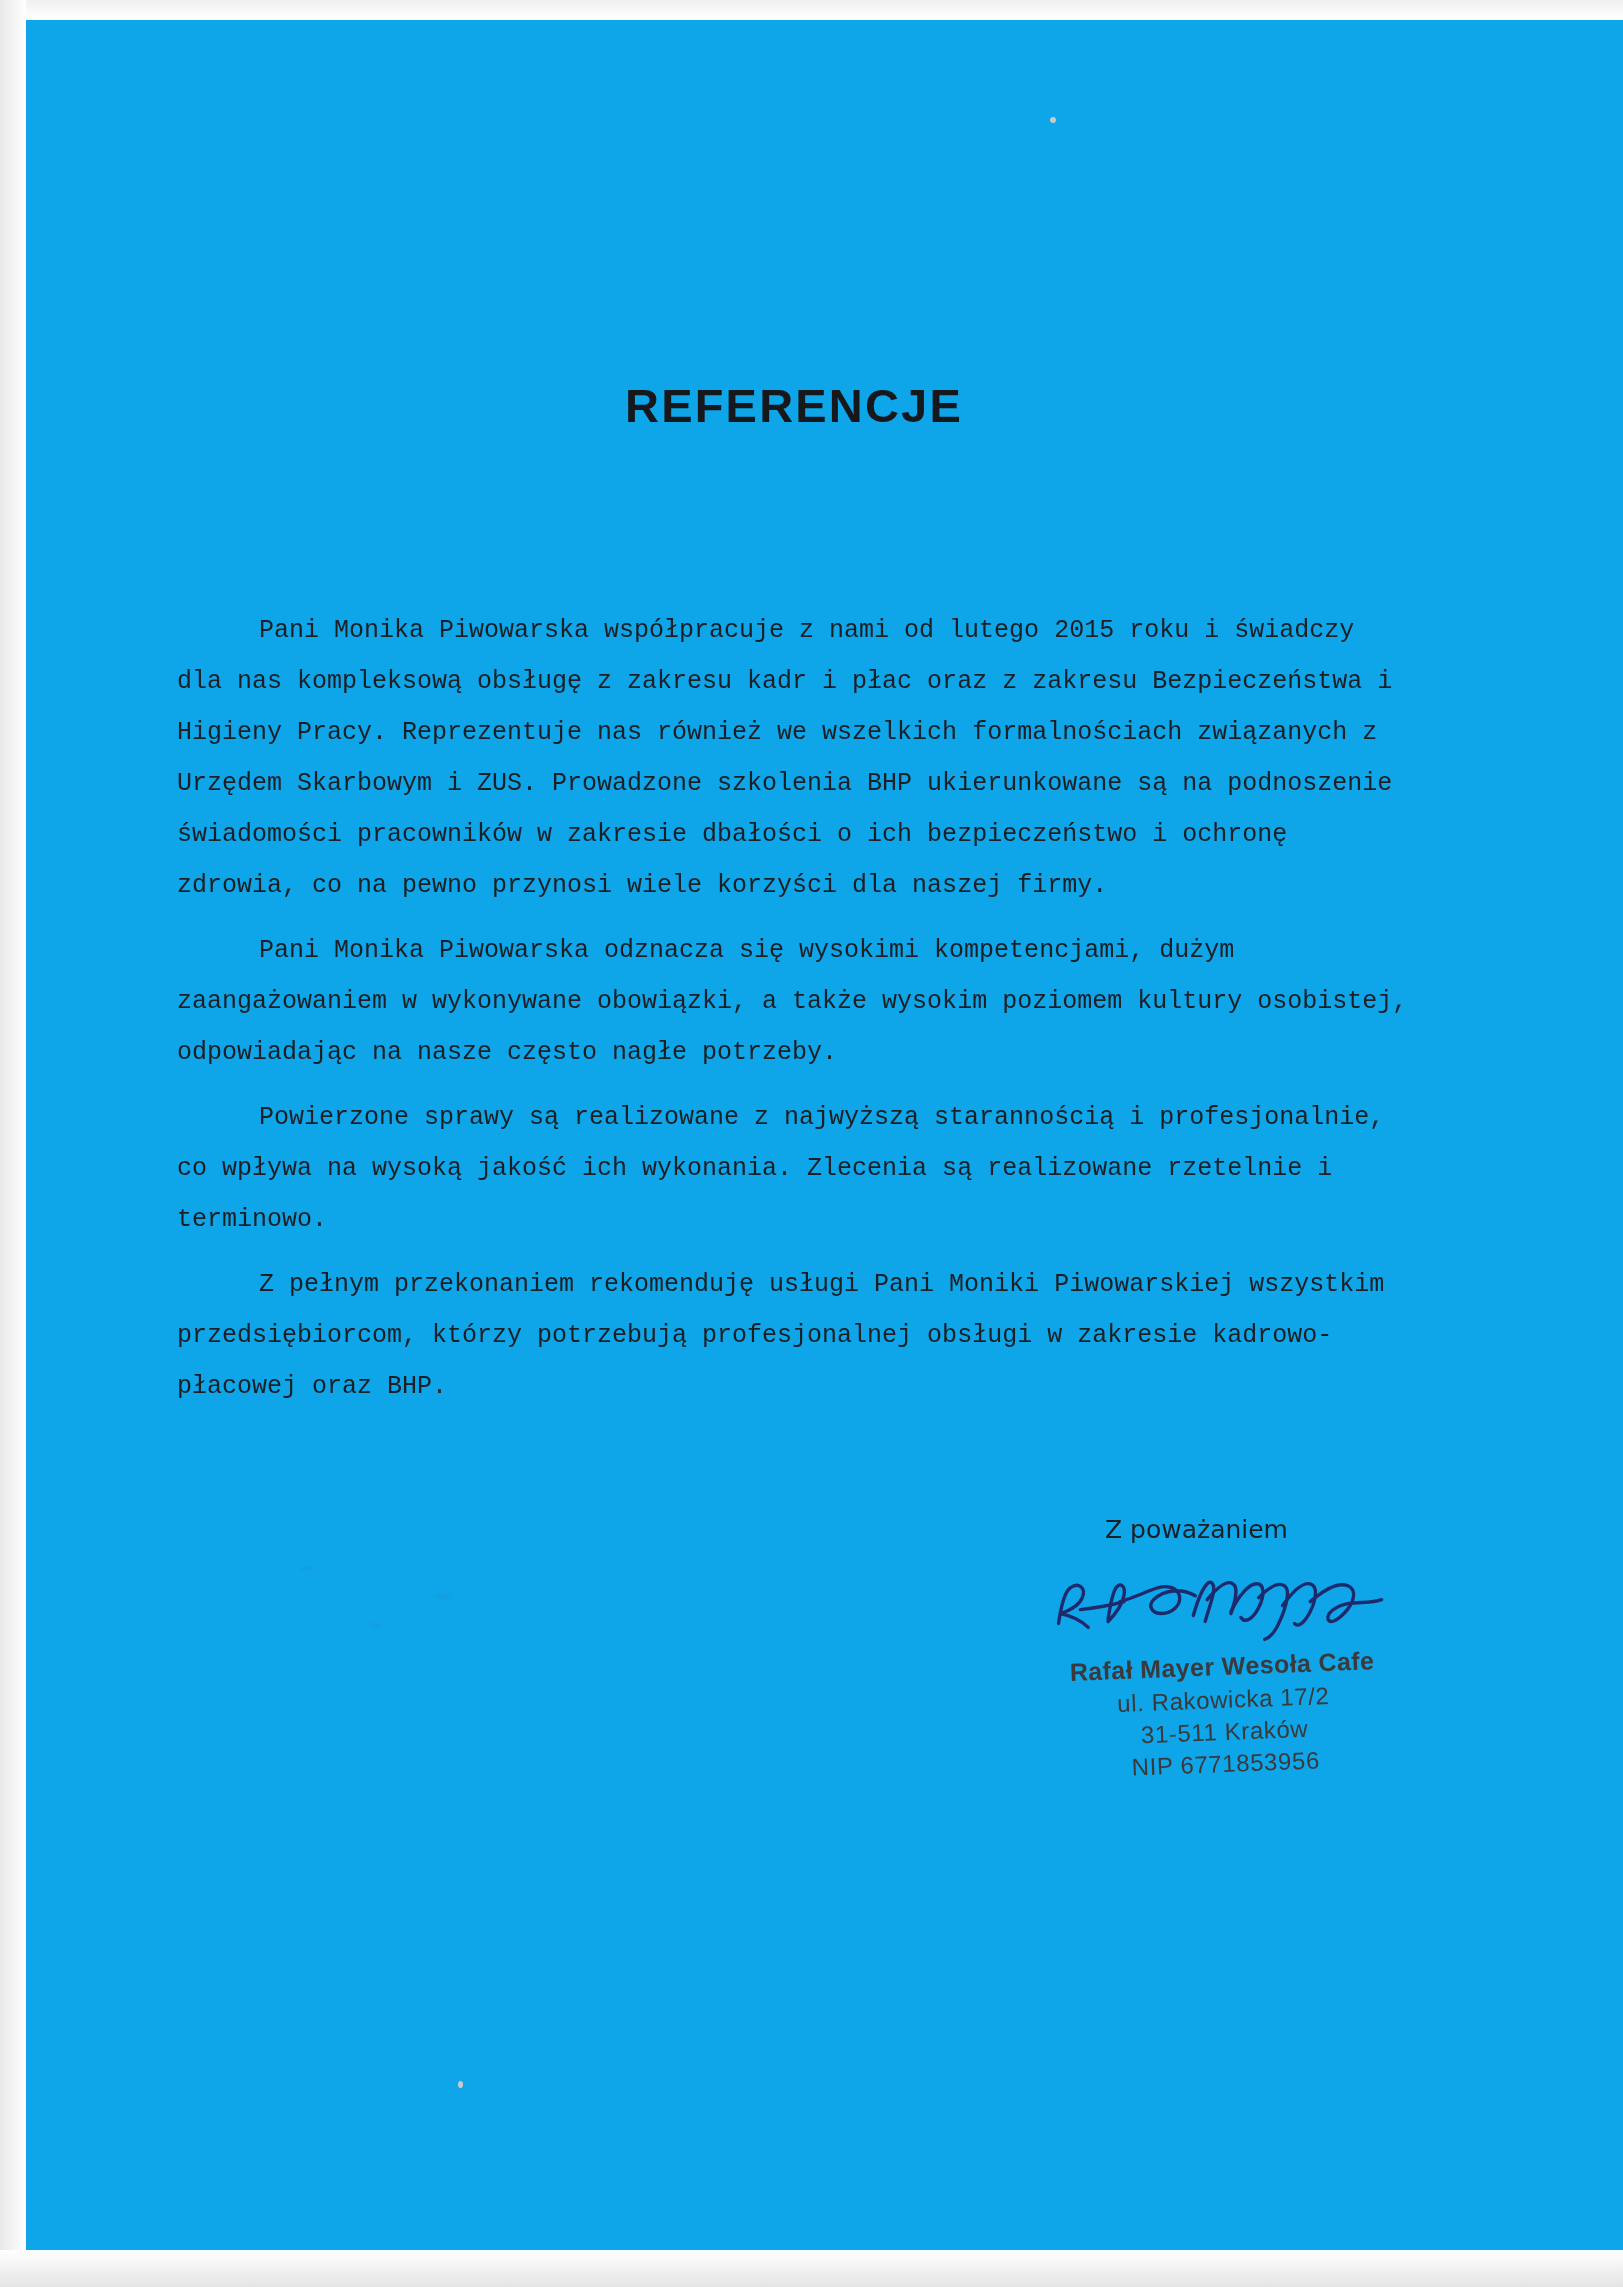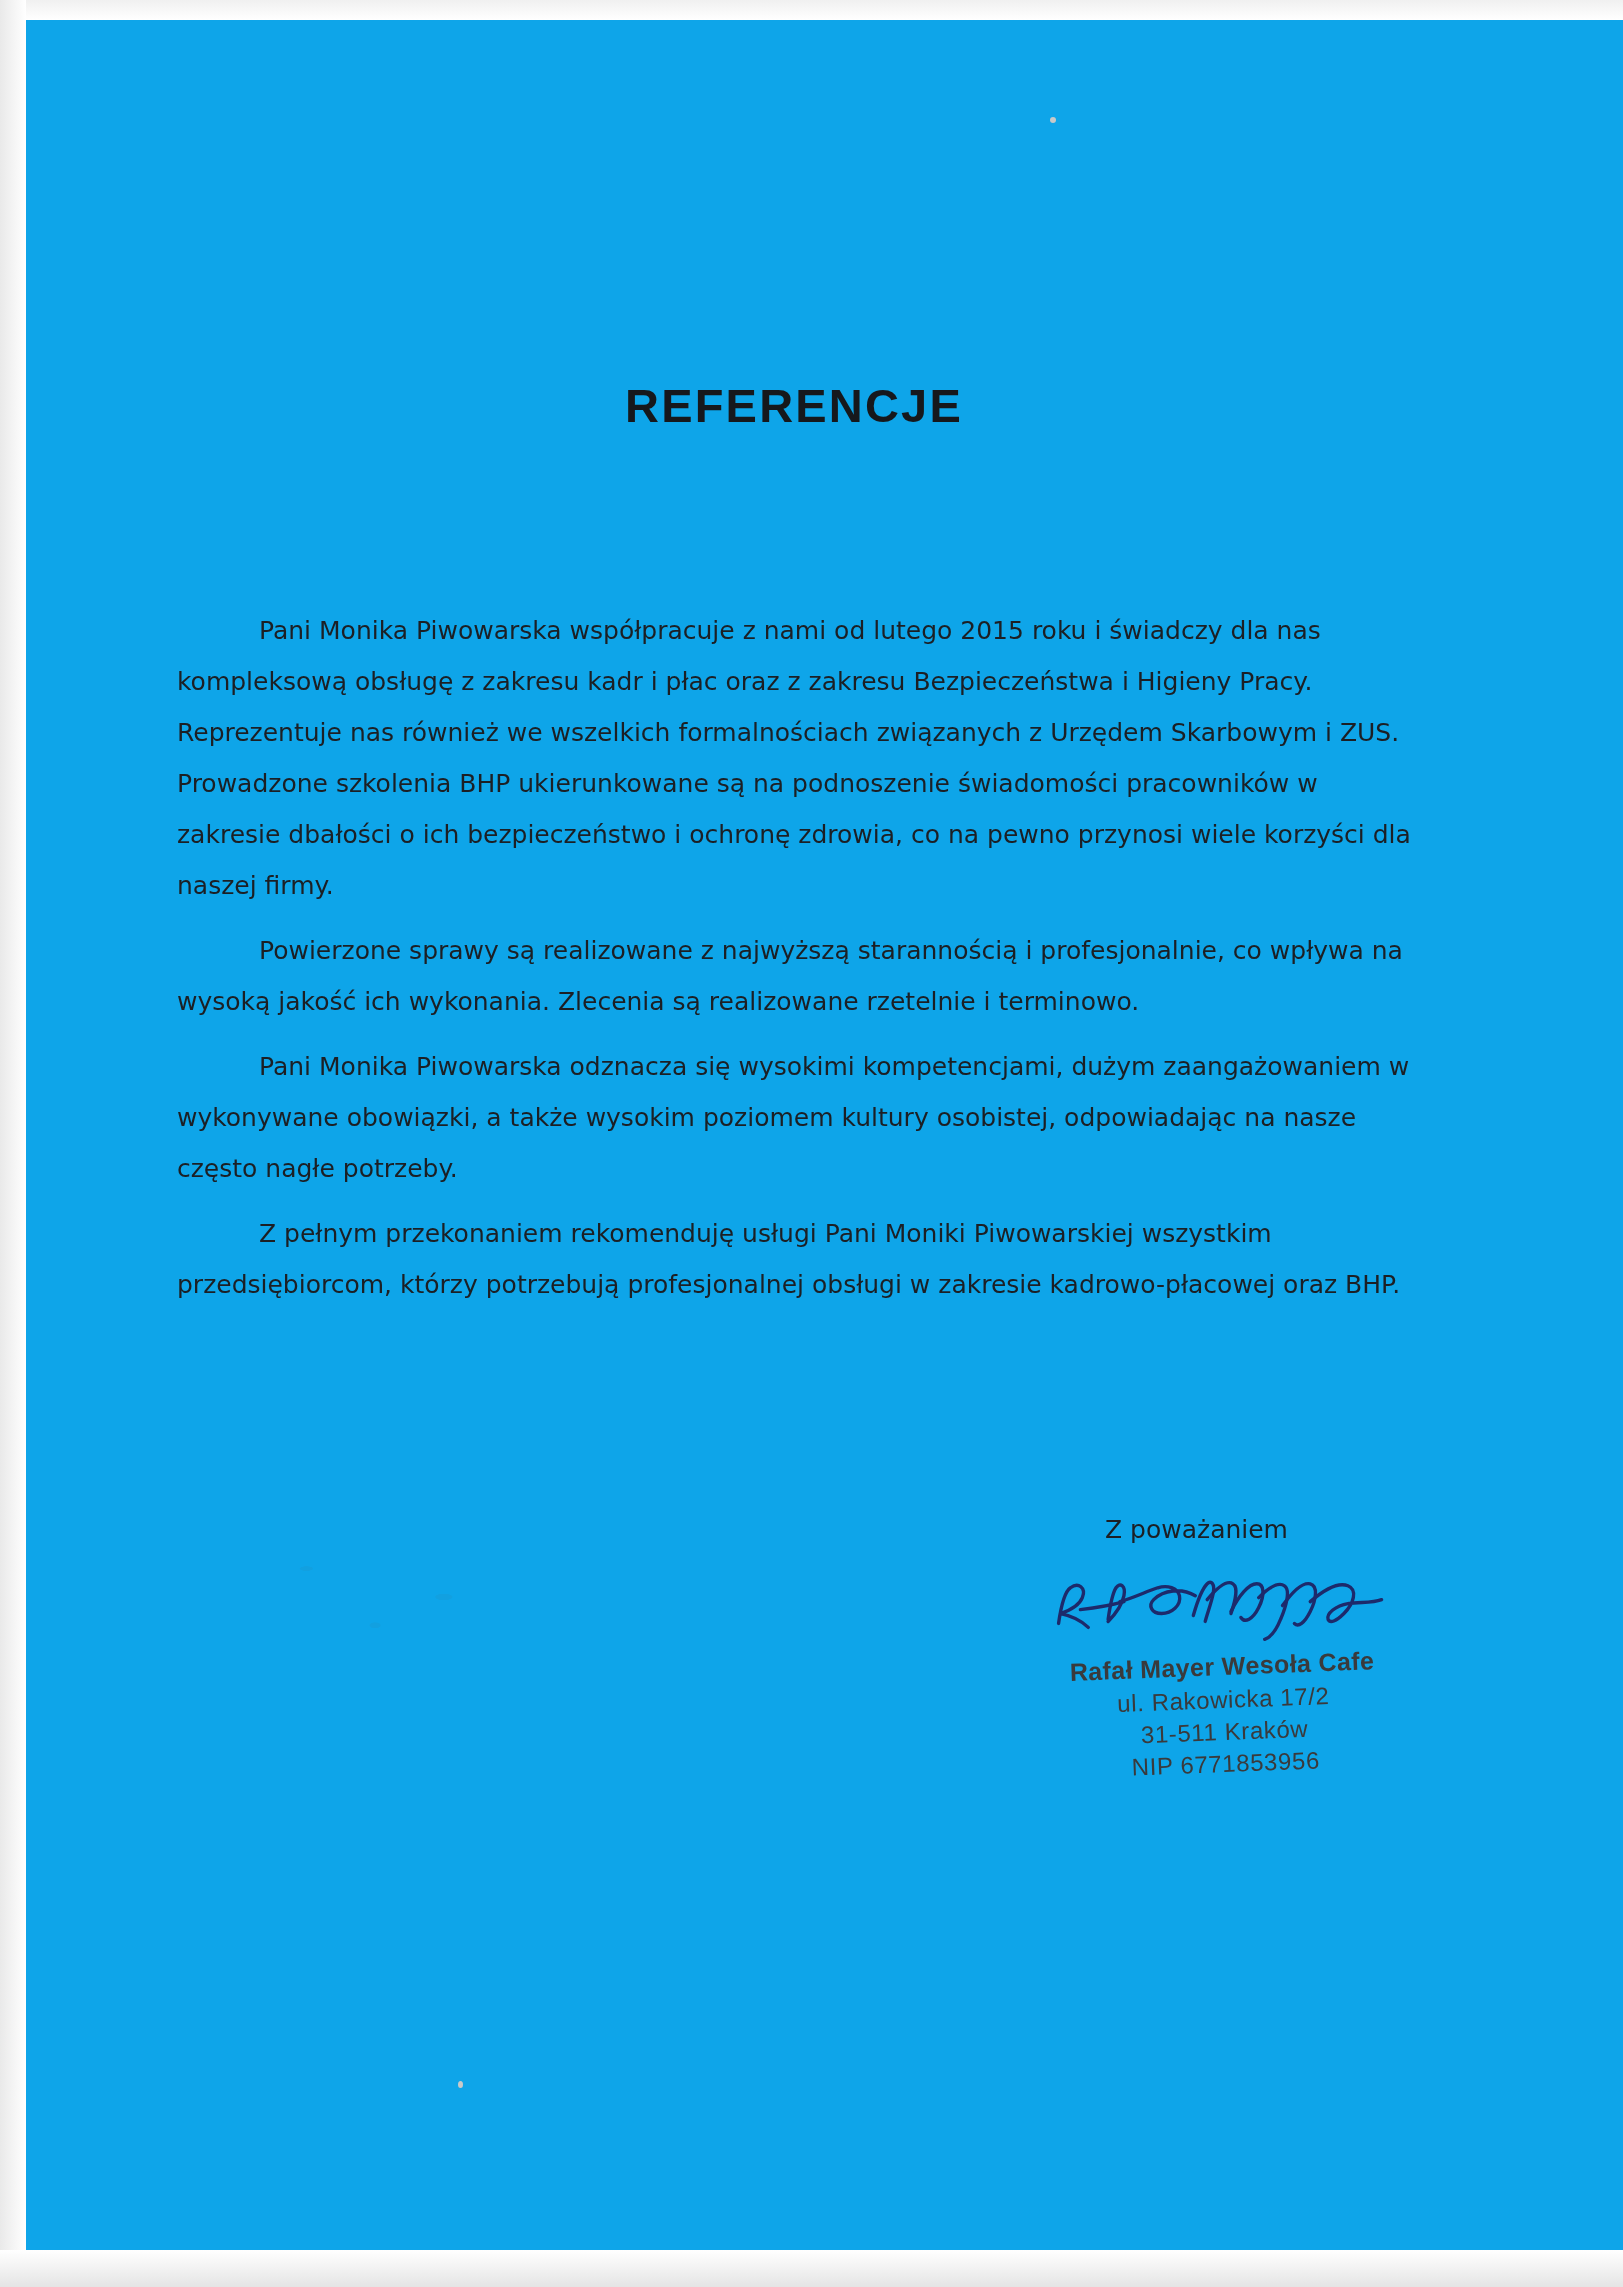--- a/index.html
+++ b/index.html
@@ -60,20 +60,21 @@
     width: 1234px;
     font-size: 25px;
     line-height: 51px;
     color: #1c1f24;
     text-align: left;
     font-family: "DejaVu Sans", sans-serif;
   }
   .body-block p {
     margin: 0 0 14px 0;
     text-indent: 82px;
+    font-family: Liberation Mono, monospace;
   }
   #paragraphs { top: 605px; }
 
   .closing {
     position: absolute;
     left: 1057px;
     top: 1515px;
     font-size: 25px;
     color: #1c1f24;
     margin-left: 48px;
@@ -143,22 +144,22 @@
 
   <div class="speck" style="left:1050px; top:117px; width:6px; height:6px;"></div>
   <div class="speck" style="left:458px; top:2081px; width:5px; height:7px;"></div>
 
   <div class="watermark"></div>
 
   <div class="doc-title">REFERENCJE</div>
 
   <div class="body-block" id="paragraphs">
     <p>Pani Monika Piwowarska współpracuje z nami od lutego 2015 roku i świadczy dla nas kompleksową obsługę z zakresu kadr i płac oraz z zakresu Bezpieczeństwa i Higieny Pracy. Reprezentuje nas również we wszelkich formalnościach związanych z Urzędem Skarbowym i ZUS. Prowadzone szkolenia BHP ukierunkowane są na podnoszenie świadomości pracowników w zakresie dbałości o ich bezpieczeństwo i ochronę zdrowia, co na pewno przynosi wiele korzyści dla naszej firmy.</p>
+    <p>Pani Monika Piwowarska odznacza się wysokimi kompetencjami, dużym zaangażowaniem w wykonywane obowiązki, a także wysokim poziomem kultury osobistej, odpowiadając na nasze często nagłe potrzeby.</p>
     <p>Powierzone sprawy są realizowane z najwyższą starannością i profesjonalnie, co wpływa na wysoką jakość ich wykonania. Zlecenia są realizowane rzetelnie i terminowo.</p>
-    <p>Pani Monika Piwowarska odznacza się wysokimi kompetencjami, dużym zaangażowaniem w wykonywane obowiązki, a także wysokim poziomem kultury osobistej, odpowiadając na nasze często nagłe potrzeby.</p>
     <p>Z pełnym przekonaniem rekomenduję usługi Pani Moniki Piwowarskiej wszystkim przedsiębiorcom, którzy potrzebują profesjonalnej obsługi w zakresie kadrowo-płacowej oraz BHP.</p>
   </div>
 
   <div class="closing">Z poważaniem</div>
 
   <div class="signature">
     <svg width="358" height="109" viewBox="0 0 360 110" fill="none" xmlns="http://www.w3.org/2000/svg">
       <g stroke="#1d2a6b" stroke-width="3.4" stroke-linecap="round" stroke-linejoin="round" fill="none">
         <path d="M8 62 C10 48, 14 30, 20 26 C28 20, 36 26, 32 36 C28 46, 16 50, 10 52 C20 54, 30 58, 38 66"></path>
         <path d="M30 48 C48 46, 60 44, 74 40"></path>

